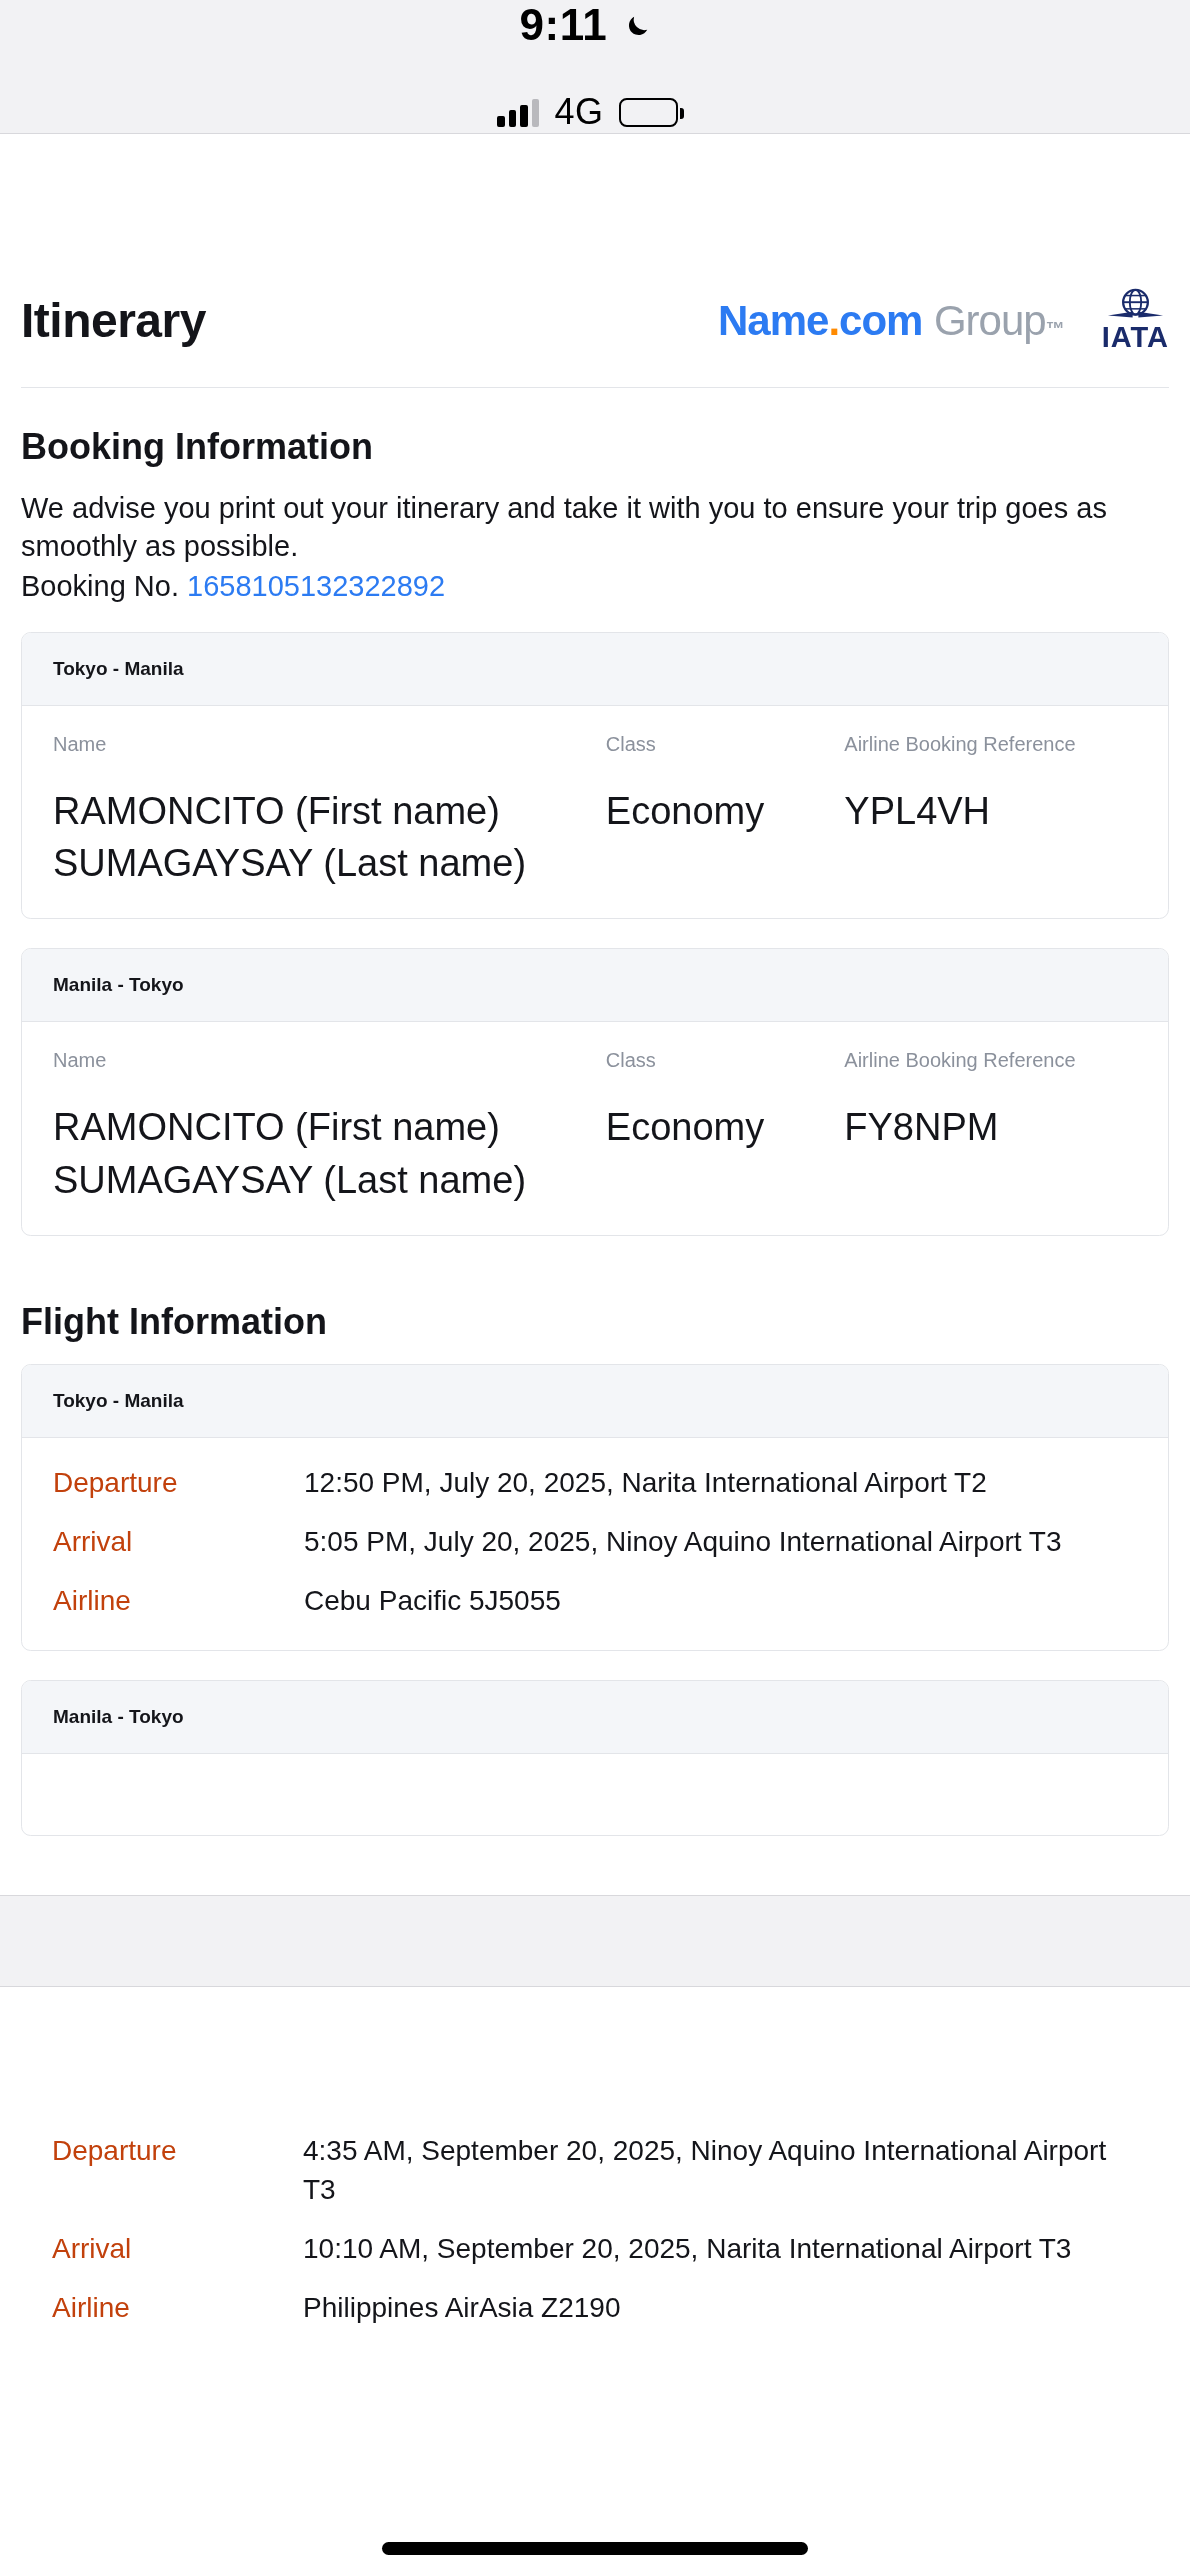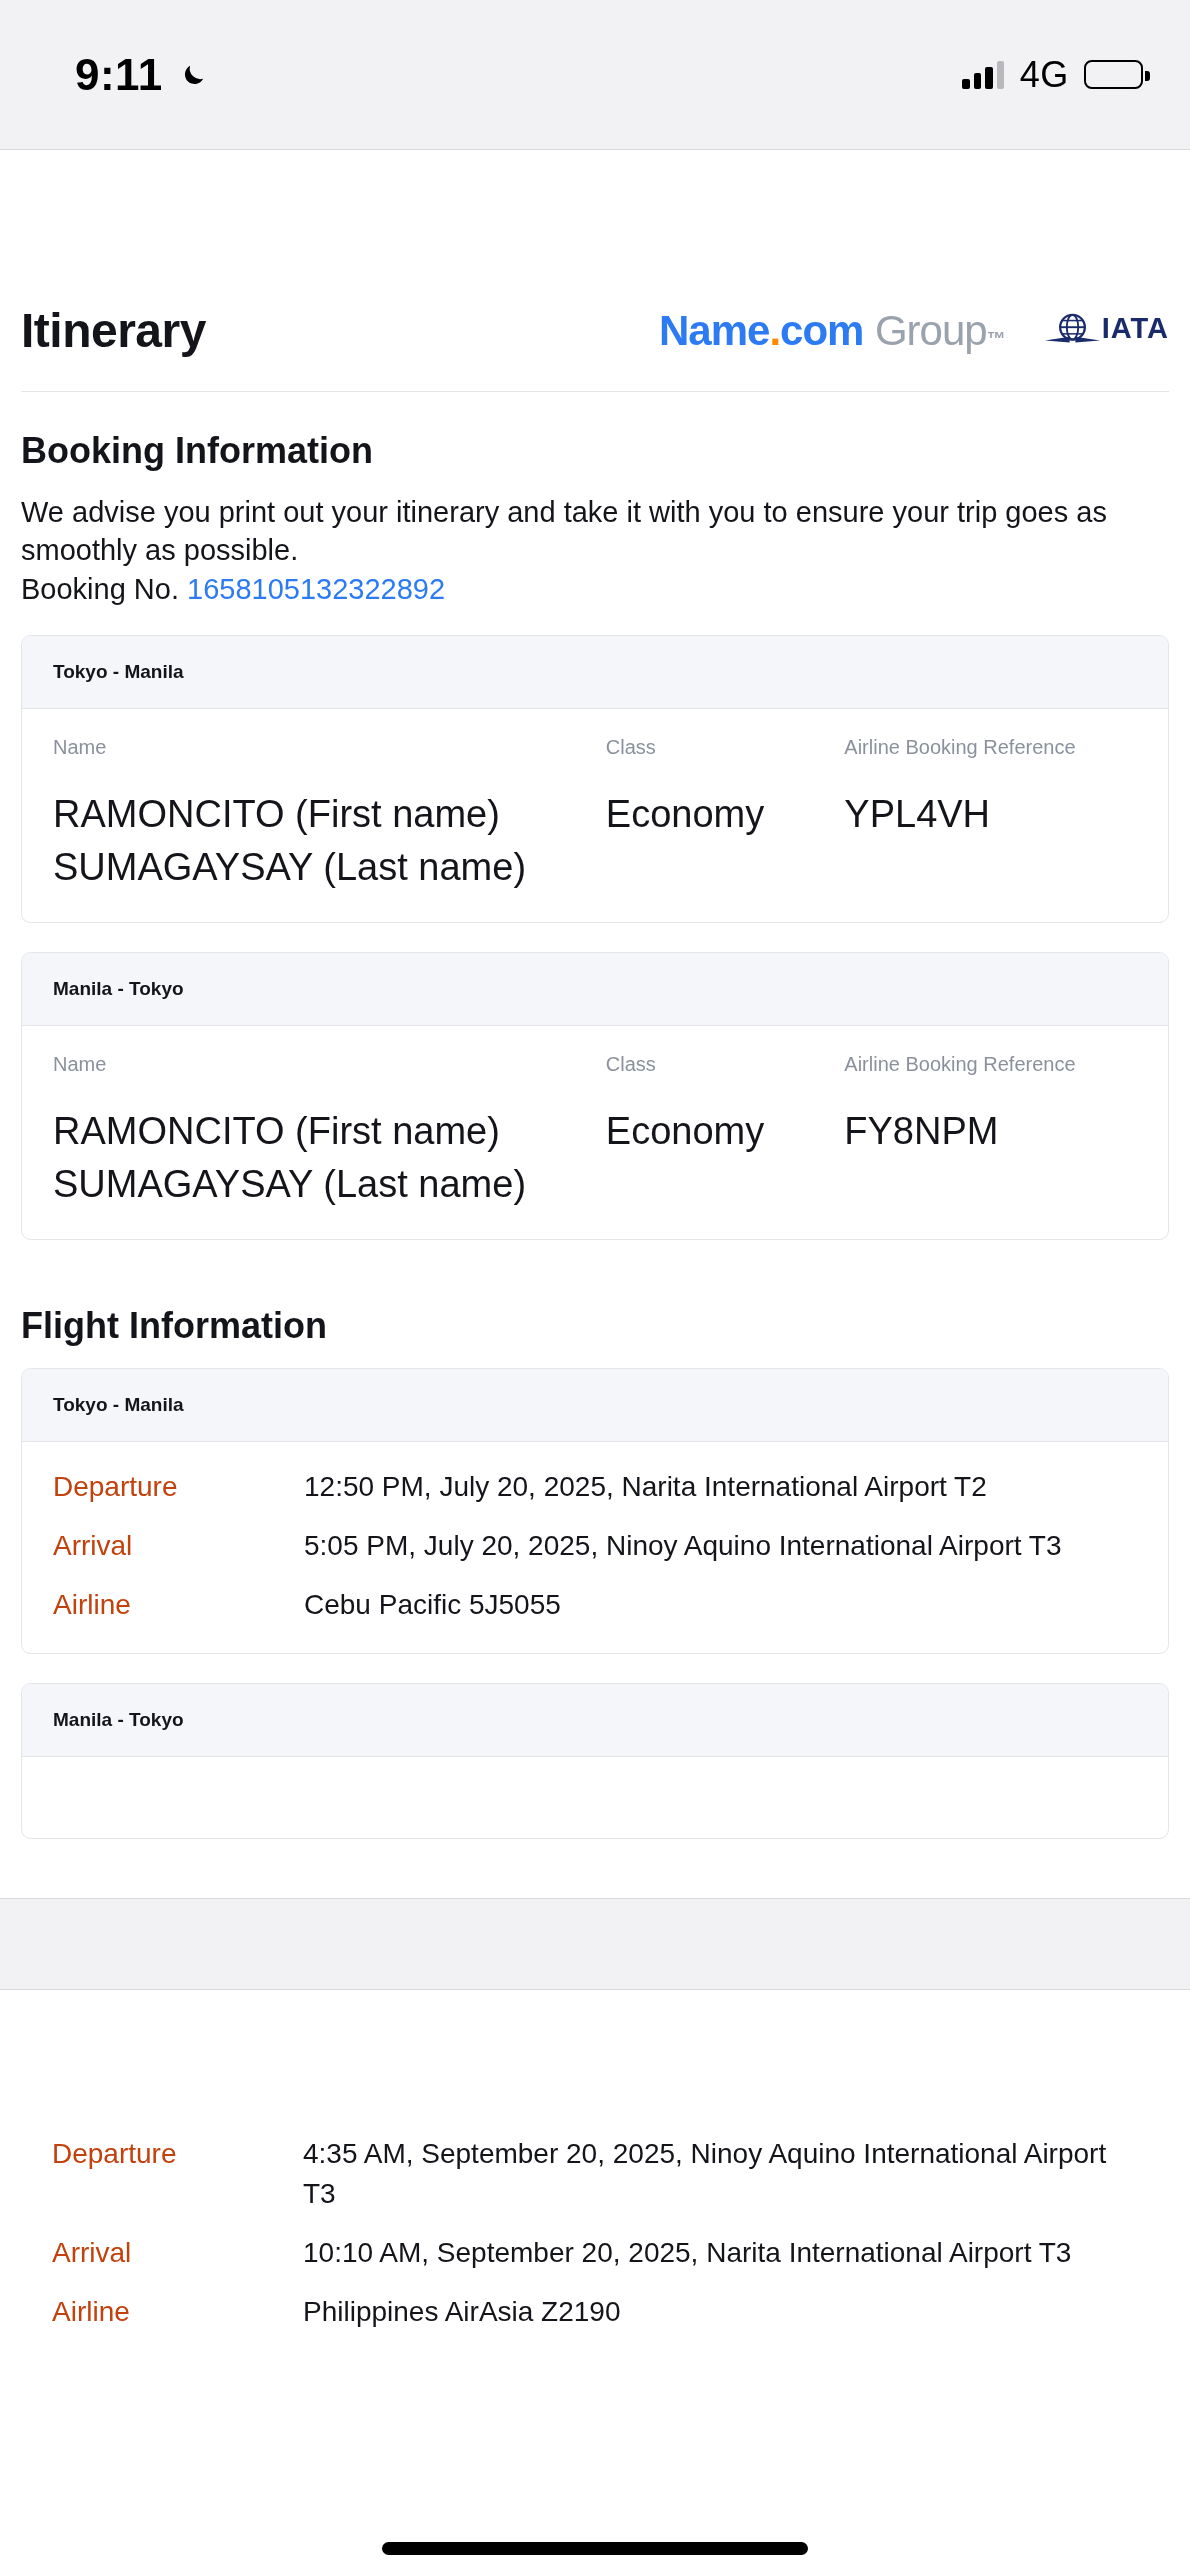--- a/index.html
+++ b/index.html
@@ -13,27 +13,28 @@
   .phone {
     position: relative;
     width: 1190px;
     height: 2576px;
     background: #ffffff;
     overflow: hidden;
   }
 
   
   .statusbar {
-    height: 150px;
+    height: 134px;
     background: #f2f2f4;
     display: flex;
     align-items: center;
     justify-content: space-between;
-    padding: 0 47px 0 75px;
+    padding: 0 90px 0 75px;
     border-bottom: 1px solid #d8d8dc;
+    flex-direction: column;
   }
   .status-left {
     display: flex;
     align-items: center;
     gap: 15.3px;
   }
   .status-time {
     font-size: 44px;
     font-weight: 600;
     color: #000;
@@ -128,21 +129,21 @@
     align-items: baseline;
   }
   .tripcom .t-trip { color: #2c7bf2; }
   .tripcom .t-dot { color: #ff8a00; }
   .tripcom .t-com { color: #2c7bf2; }
   .tripcom .t-group { color: #9aa2ad; font-weight: normal; margin-left: 11.5px; }
   .tripcom .t-tm { font-size: 19px; color: #9aa2ad; }
 
   .iata {
     display: flex;
-    flex-direction: row;
+    flex-direction: column;
     align-items: center;
     color: #1a2b6b;
   }
   .iata-globe {
     width: 59px;
     height: 38px;
   }
   .iata-text {
     font-size: 29px;
     font-weight: bold;

